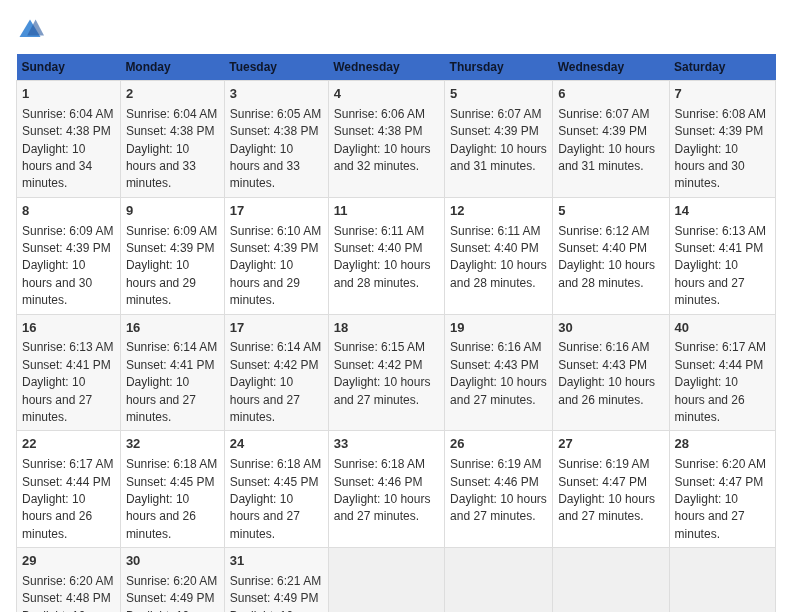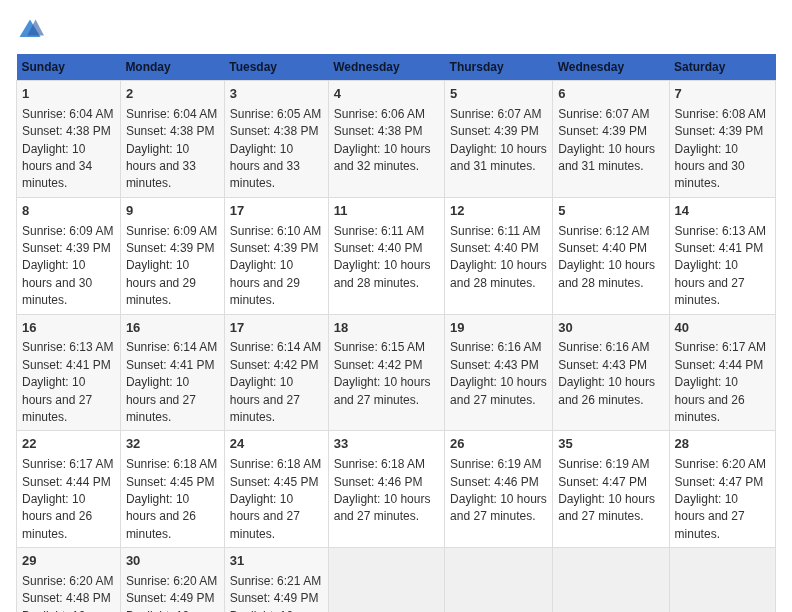--- a/index.html
+++ b/index.html
@@ -225,21 +225,21 @@
         </td>
         <td>
           <span class="day-num">33</span>
           <div class="day-info">Sunrise: 6:18 AM<br>Sunset: 4:46 PM<br>Daylight: 10 hours and 27 minutes.</div>
         </td>
         <td>
           <span class="day-num">26</span>
           <div class="day-info">Sunrise: 6:19 AM<br>Sunset: 4:46 PM<br>Daylight: 10 hours and 27 minutes.</div>
         </td>
         <td>
-          <span class="day-num">35</span>
+          <span class="day-num">27</span>
           <div class="day-info">Sunrise: 6:19 AM<br>Sunset: 4:47 PM<br>Daylight: 10 hours and 27 minutes.</div>
         </td>
         <td>
           <span class="day-num">28</span>
           <div class="day-info">Sunrise: 6:20 AM<br>Sunset: 4:47 PM<br>Daylight: 10 hours and 27 minutes.</div>
         </td>
       </tr>
       <tr>
         <td>
           <span class="day-num">29</span>

